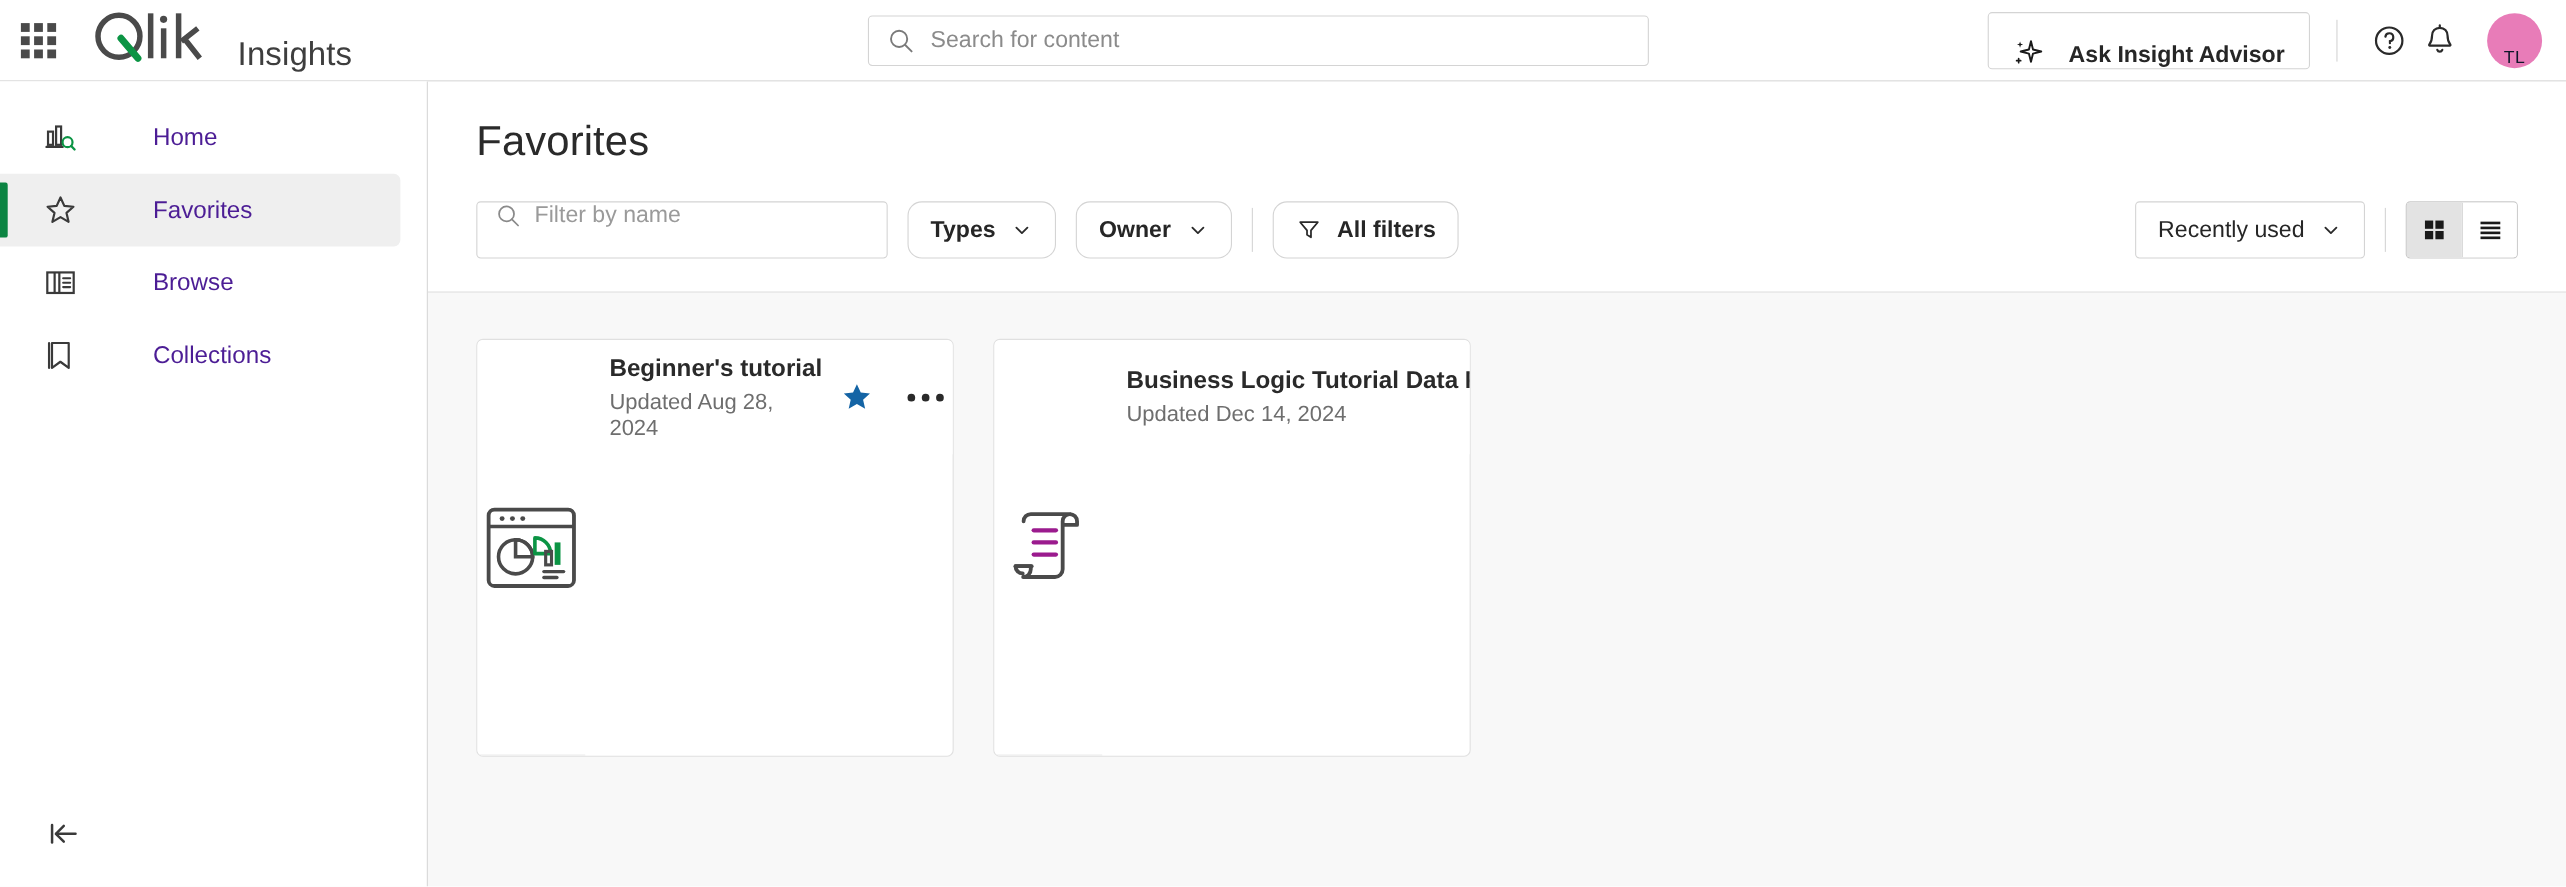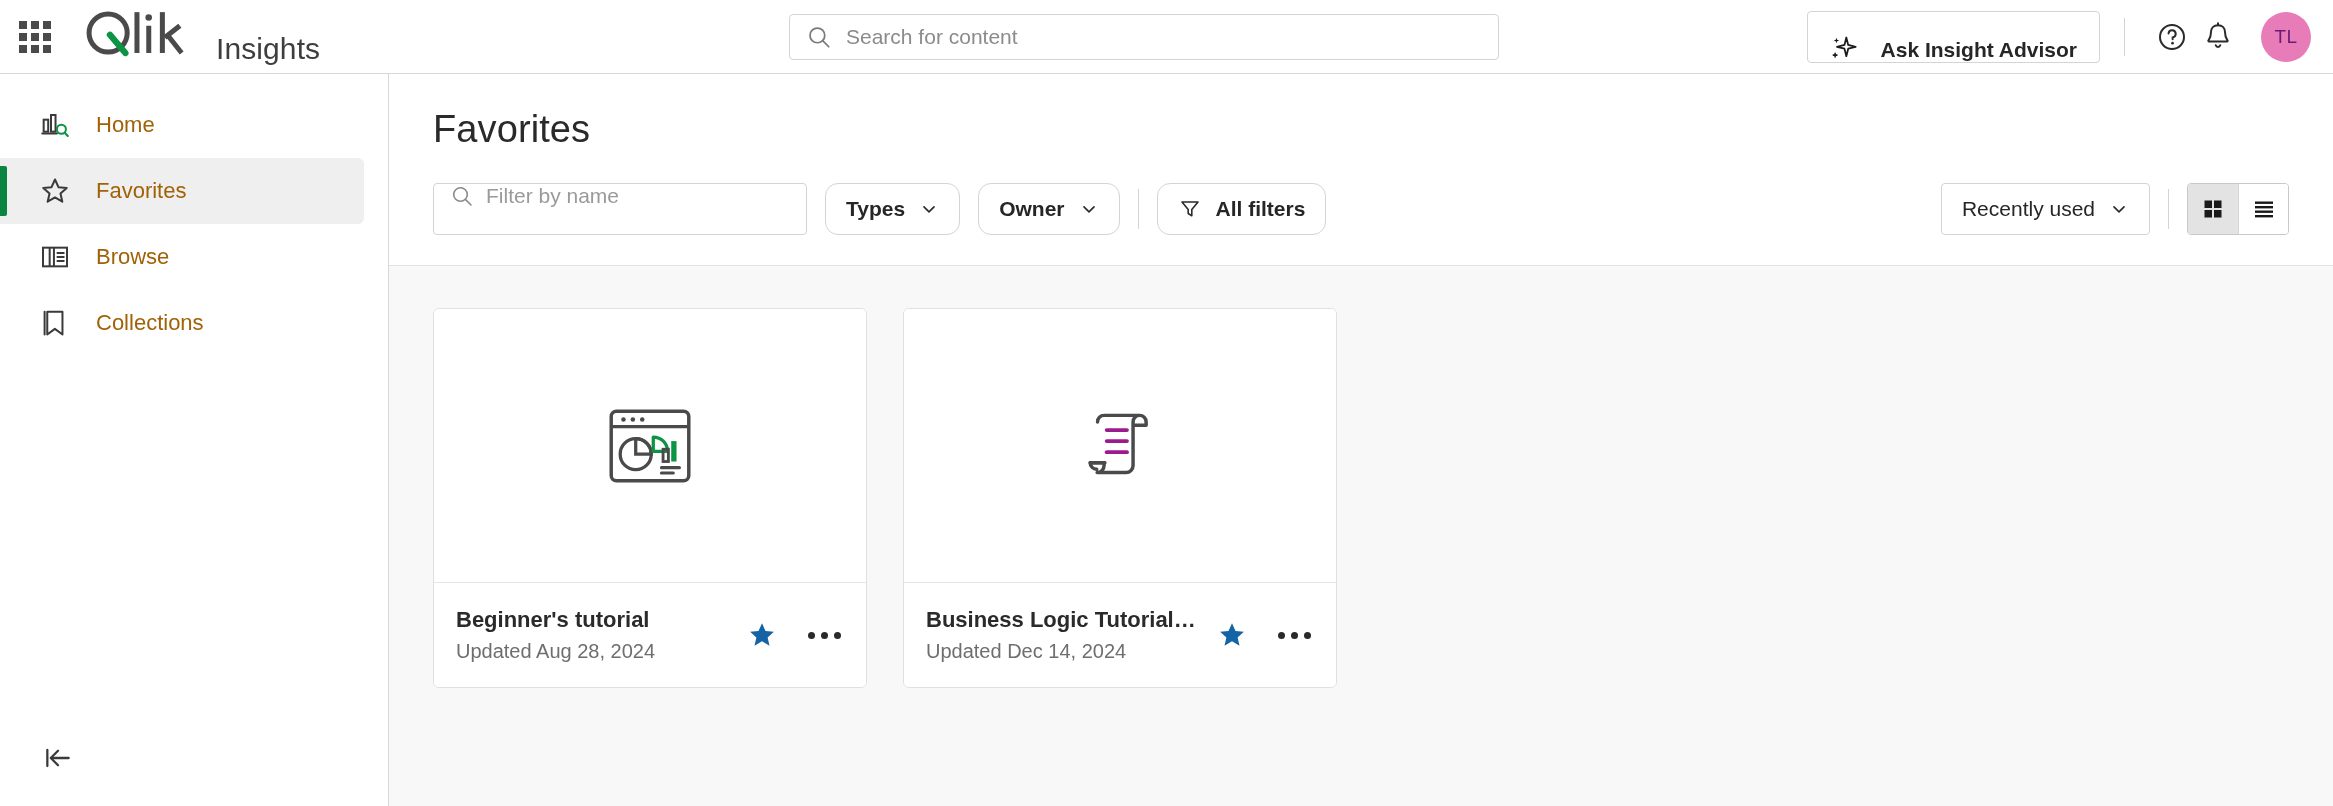--- a/index.html
+++ b/index.html
@@ -73,43 +73,43 @@
     width: 1px; height: 38px; background: #d4d4d4; margin: 0 24px;
   }
   .icon-btn {
     width: 46px; height: 46px; border-radius: 50%;
     display: flex; align-items: center; justify-content: center;
     cursor: pointer; background: transparent; border: none;
   }
   .avatar {
     width: 50px; height: 50px; border-radius: 50%;
     background: #e87cb8;
-    display: flex; align-items: center; justify-content: center;
-    color: #701a75; font-size: 19px; font-weight: 400; letter-spacing: .5px;
+    display: flex; align-items: flex-end; justify-content: center;
+    color: #0f172a; font-size: 16px; font-weight: 400; letter-spacing: .5px;
     margin-left: 20px; cursor: pointer;
   }
 
   
   .body { flex: 1; display: flex; min-height: 0; }
 
   
   .sidebar {
     width: 389px; min-width: 389px;
     border-right: 1px solid #d8d8d8;
     background: #fff;
     display: flex; flex-direction: column;
     padding-top: 18px;
     position: relative;
   }
   .nav-item {
     height: 66px; display: flex; align-items: center;
     margin: 0 24px 0 0; padding-left: 38px;
     border-radius: 0 6px 6px 0;
     cursor: pointer; position: relative;
-    color: #a16207; font-size: 22px;
+    color: #4c1d95; font-size: 22px; gap: 43px;
   }
   .nav-item .nav-icon {
     width: 34px; height: 34px; margin-right: 24px;
     display: flex; align-items: center; justify-content: center;
   }
   .nav-item.active { background: #efefef; }
   .nav-item.active::before {
     content: ""; position: absolute; left: 0; top: 8px; bottom: 8px;
     width: 7px; background: #0b8442; border-radius: 0 2px 2px 0;
   }
@@ -172,21 +172,21 @@
   
   .content {
     flex: 1; background: #f8f8f8; border-top: 1px solid #e2e2e2;
     padding: 42px 44px; min-height: 0;
     display: flex; align-items: flex-start; gap: 36px; flex-wrap: wrap;
     align-content: flex-start;
   }
   .card {
     width: 434px; height: 380px;
     background: #fff; border: 1px solid #e0e0e0; border-radius: 6px;
-    display: flex; flex-direction: column; overflow: hidden; cursor: pointer;
+    display: flex; flex-direction: row; overflow: hidden; cursor: pointer;
   }
   .card-thumb {
     flex: 1; display: flex; align-items: center; justify-content: center;
     border-bottom: 1px solid #e6e6e6; background: #fff;
   }
   .card-footer {
     height: 104px; padding: 0 22px;
     display: flex; align-items: center; background: #fff;
   }
   .card-meta { flex: 1; min-width: 0; }

